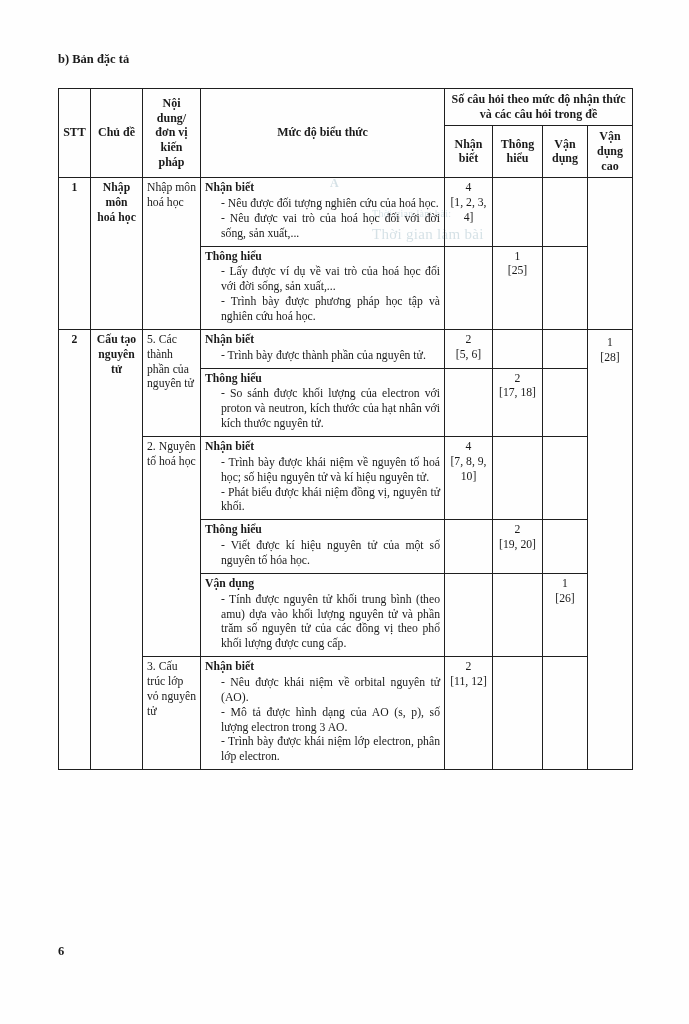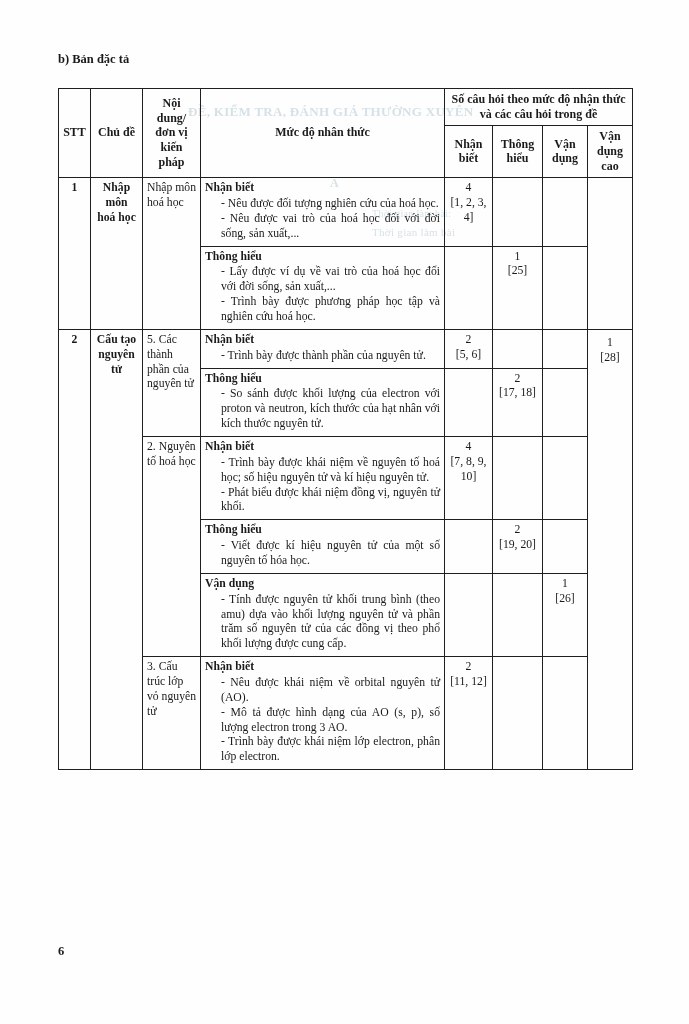--- a/index.html
+++ b/index.html
@@ -108,44 +108,43 @@
     top: 944px;
     font-weight: bold;
     font-size: 12.5px;
   }
 </style>
 </head>
 <body>
 
 <div class="page">
 
-  <div class="ghost b" style="left:188px; top:104px; font-size:13px;">ĐỀ, KIỂM TRA, ĐÁNH GIÁ THƯỜNG XUYÊN</div>
   <div class="ghost b" style="left:330px; top:176px; font-size:12px;">A</div>
   <div class="ghost" style="left:372px; top:208px; font-size:10px;">Thời gian làm bài:</div>
-  <div class="ghost" style="left:372px; top:226px; font-size:11px;">Thời gian làm bài</div>
+  <div class="ghost" style="left:372px; top:226px; font-size:15px;">Thời gian làm bài</div>
 
   <div class="caption">b) Bản đặc tả</div>
 
   <table class="spec">
     <colgroup>
       <col class="c-stt">
         <col class="c-chude">
         <col class="c-noid">
         <col class="c-muc">
       <col class="c-nb">
         <col class="c-th">
         <col class="c-vd">
         <col class="c-vdc">
     </colgroup>
     <thead>
       <tr>
         <th rowspan="2">STT</th>
         <th rowspan="2">Chủ đề</th>
         <th rowspan="2">Nội dung/ đơn vị kiến pháp</th>
-        <th rowspan="2">Mức độ nhân thức</th>
+        <th rowspan="2">Mức độ biểu thức</th>
         <th colspan="4" class="hdr-group">Số câu hỏi theo mức độ nhận thức và các câu hỏi trong đề</th>
       </tr>
       <tr>
         <th>Nhận biết</th>
         <th>Thông hiểu</th>
         <th>Vận dụng</th>
         <th>Vận dụng cao</th>
       </tr>
     </thead>
     <tbody>

